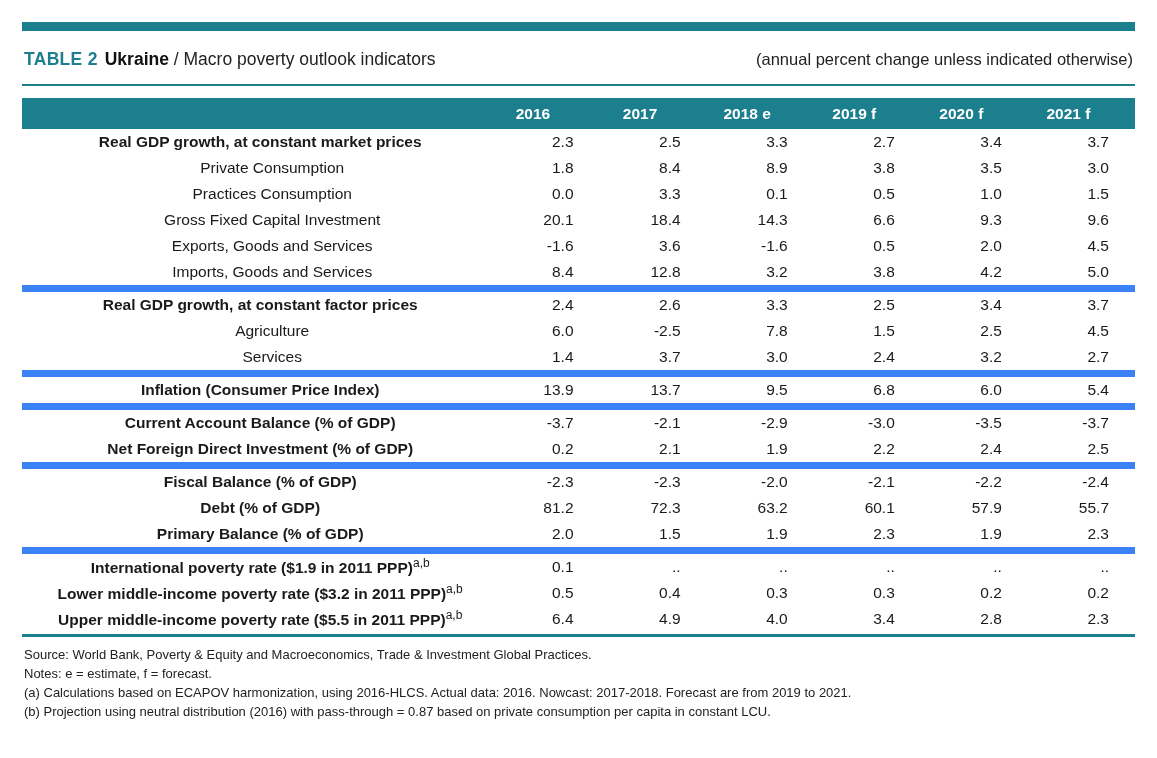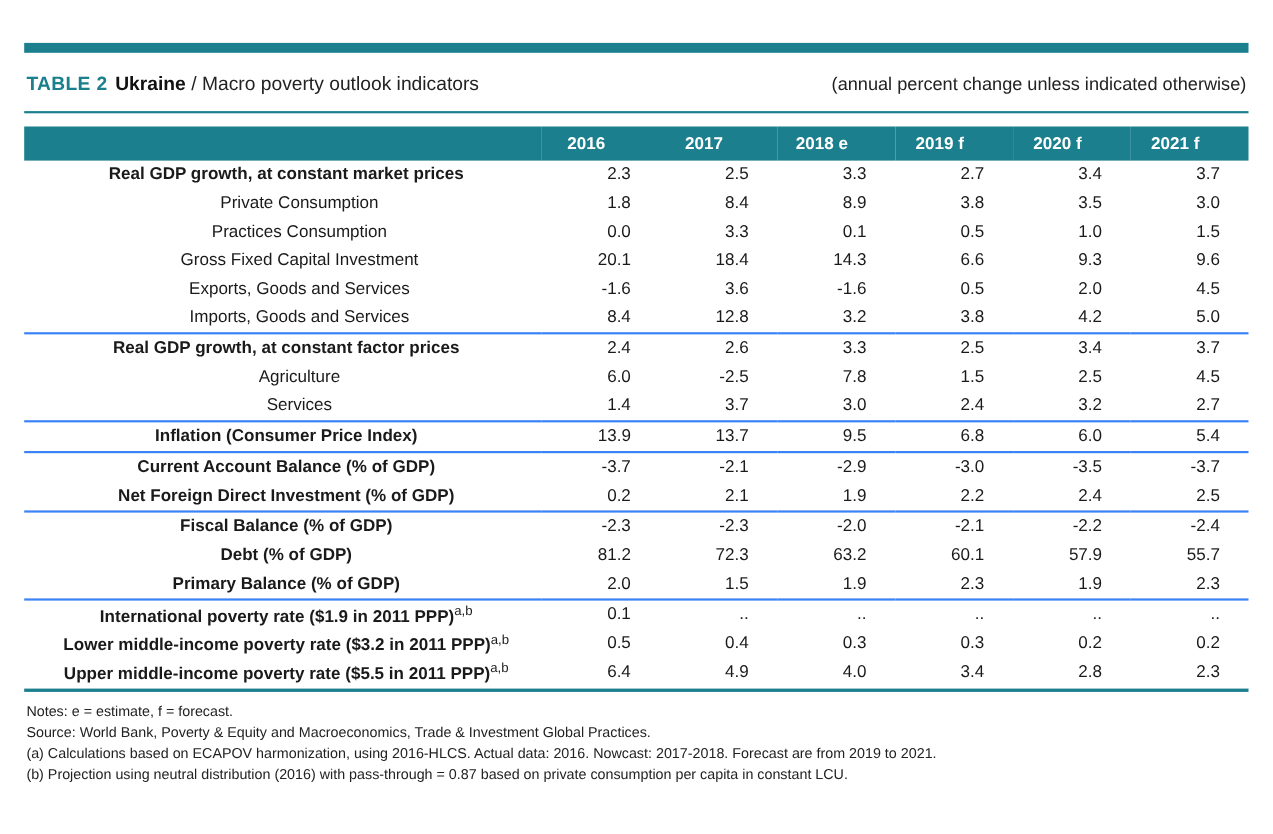--- a/index.html
+++ b/index.html
@@ -11,21 +11,21 @@
     width: 1157px;
     height: 758px;
     font-family: "Liberation Sans", sans-serif;
     color: #1a1a1a;
     position: relative;
     overflow: hidden;
   }
   .page {
     position: absolute;
     left: 22px;
-    top: 39px;
+    top: 22px;
     width: 1113px;
   }
   .top-rule {
     height: 9px;
     background: #1b7f8e;
     width: 100%;
   }
   .title-row {
     display: flex;
     align-items: baseline;
@@ -92,21 +92,21 @@
     height: 26px;
     white-space: nowrap;
   }
   tbody td.val {
     text-align: right;
     padding-right: 26px;
     white-space: nowrap;
   }
   tr.bold td.lbl { font-weight: bold; }
   tr.indent td.lbl { padding-left: 30px; font-weight: normal; }
-  tr.sep-thin td { border-top: 2px solid #3b82f6; }
+  tr.sep-thin td { border-top: 7px solid #3b82f6; }
   .sup {
     font-size: 12px;
     vertical-align: super;
     font-weight: normal;
   }
   .bottom-rule {
     height: 3px;
     background: #1b7f8e;
     width: 100%;
     margin-top: 2px;
@@ -321,19 +321,19 @@
           <td class="val">3.4</td>
           <td class="val">2.8</td>
           <td class="val">2.3</td>
         </tr>
       </tbody>
   </table>
 
   <div class="bottom-rule"></div>
 
   <div class="notes">
+    <div>Source: World Bank, Poverty &amp; Equity and Macroeconomics, Trade &amp; Investment Global Practices.</div>
     <div>Notes: e = estimate, f = forecast.</div>
-    <div>Source: World Bank, Poverty &amp; Equity and Macroeconomics, Trade &amp; Investment Global Practices.</div>
     <div>(a) Calculations based on ECAPOV harmonization, using 2016-HLCS. Actual data: 2016. Nowcast: 2017-2018. Forecast are from 2019 to 2021.</div>
     <div>(b) Projection using neutral distribution (2016) with pass-through = 0.87  based on private consumption per capita in constant LCU.</div>
   </div>
 
 </div>
 
 </body></html>

